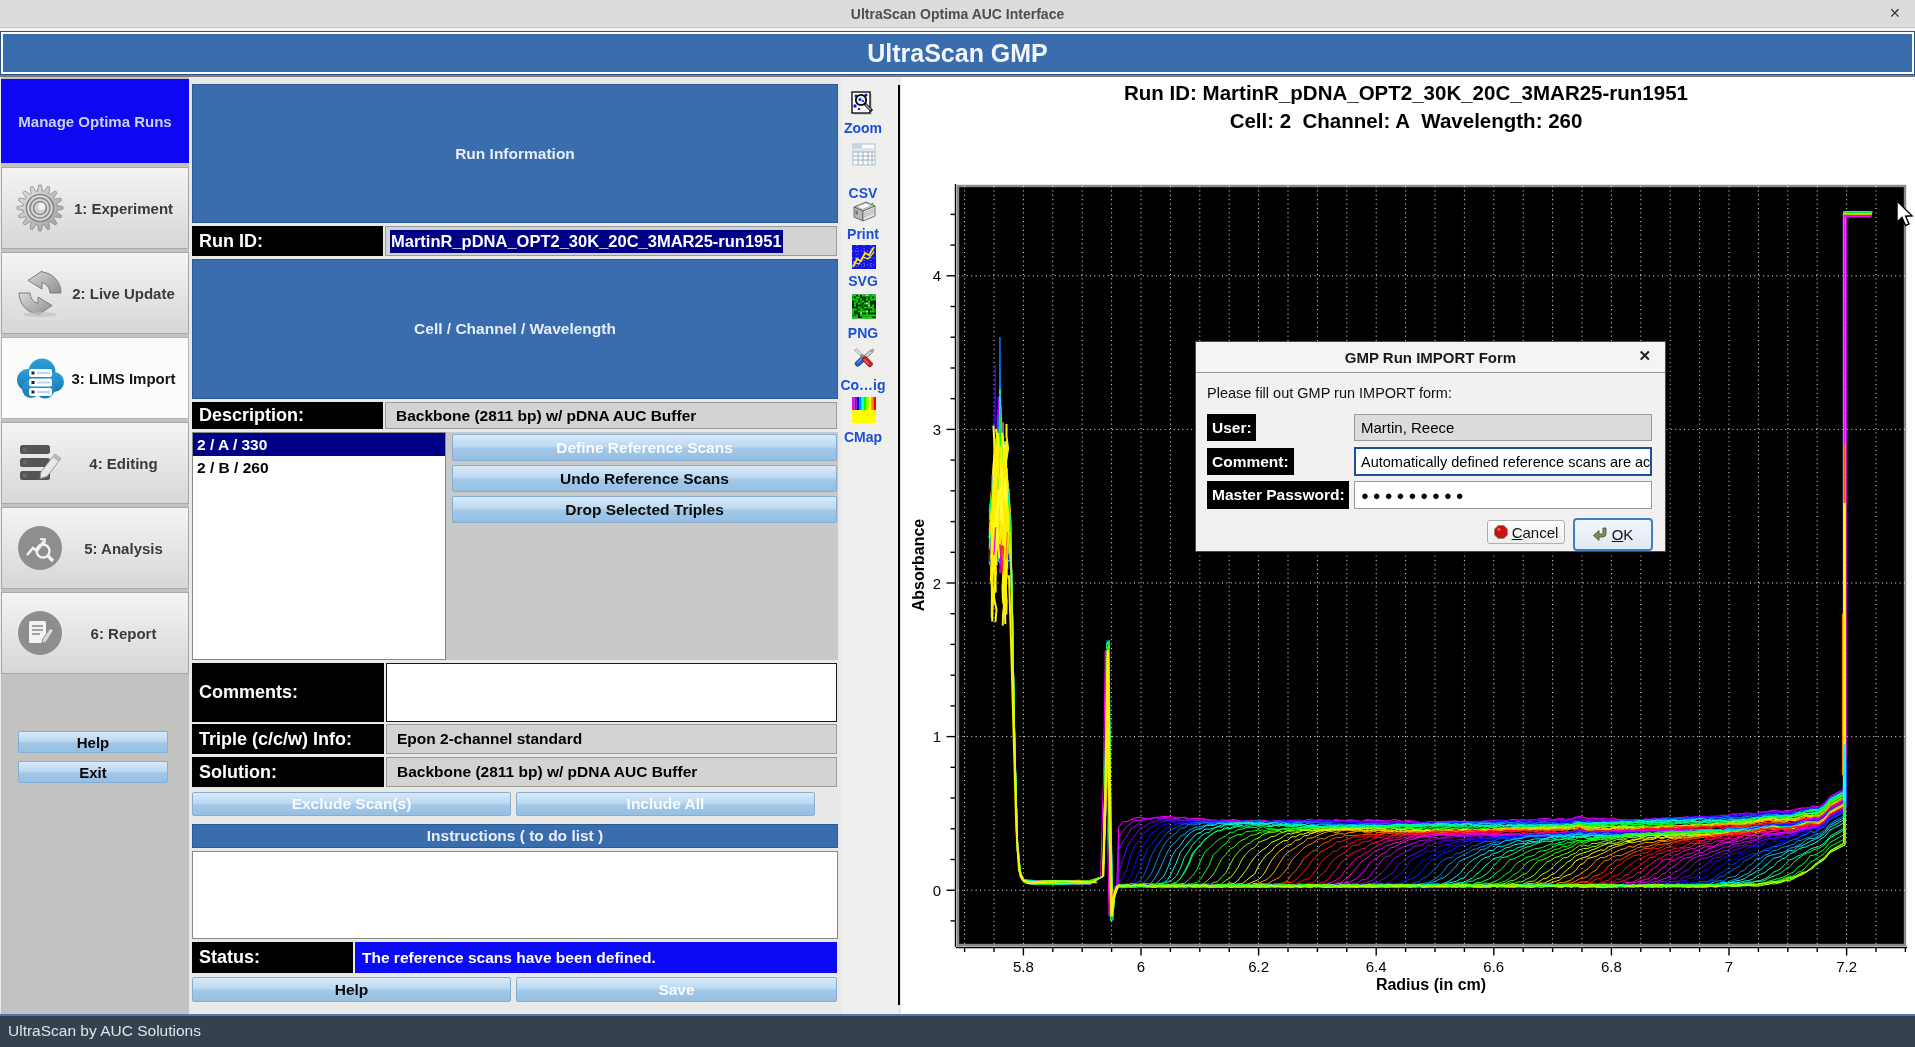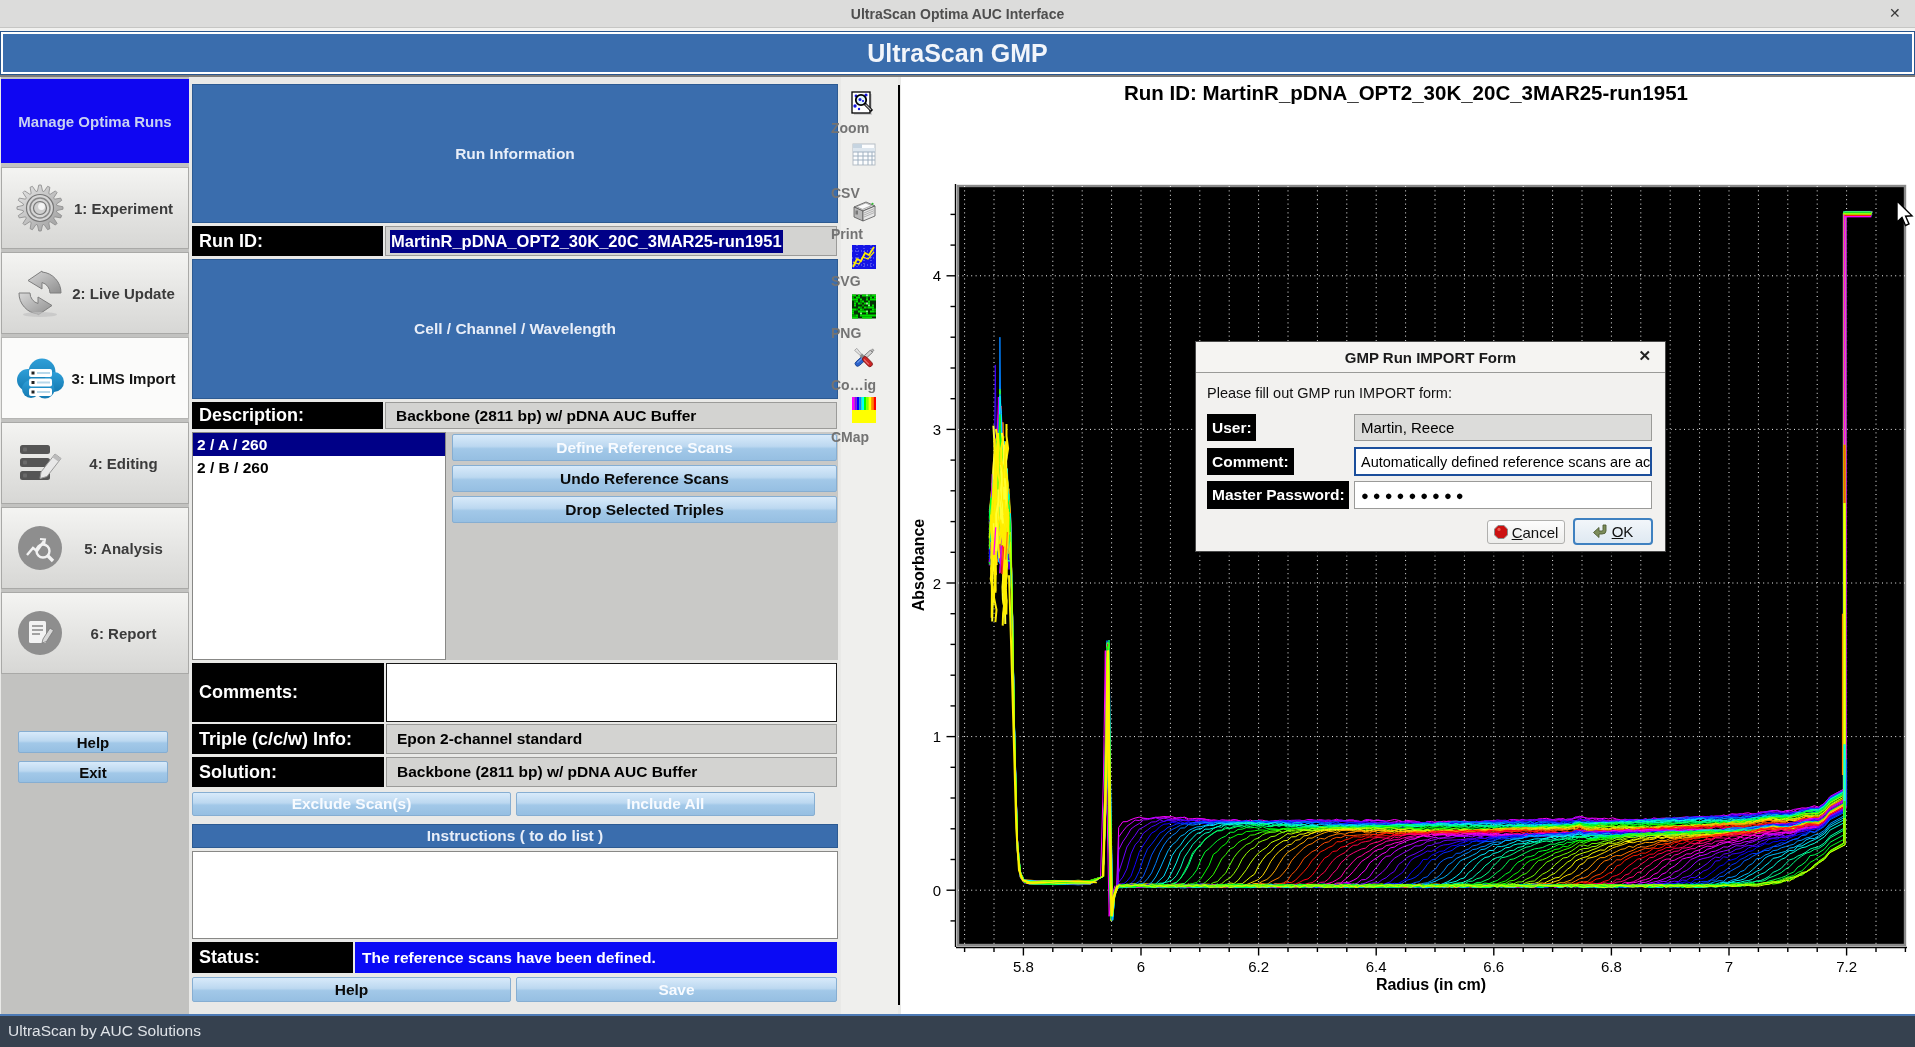--- a/index.html
+++ b/index.html
@@ -6,21 +6,21 @@
   font-family:"Liberation Sans",sans-serif;position:relative}
 .abs{position:absolute}
 .blkrow{background:#000;color:#fff;font-weight:bold;font-size:18px;display:flex;align-items:center;padding-left:7px;white-space:nowrap}
 .gfield{background:#d3d3d1;border:1px solid #9b9b99;color:#000;font-weight:bold;font-size:15.5px;display:flex;align-items:center;padding-left:10px;white-space:nowrap;overflow:hidden}
 .bluepanel{background:#3a6dad;border:1px solid #2c5a92;color:#e8eef8;font-weight:bold;font-size:15.5px;display:flex;align-items:center;justify-content:center}
 .btn{background:linear-gradient(#d8eafa 0%,#bcd8f0 45%,#a2c8e8 55%,#96bfe2 100%);border:1px solid #86aed2;border-radius:2px;font-weight:bold;font-size:15.5px;display:flex;align-items:center;justify-content:center}
 .btn.dis{color:#f8fbff}
 .btn.en{color:#0a0a0a}
 .sideitem{background:linear-gradient(#f4f4f2,#e2e2e0 60%,#d7d7d5);border:1px solid #a9a9a7;display:flex;align-items:center}
 .sidetext{font-weight:bold;font-size:15px;color:#3b3b3b;white-space:nowrap}
-.toolbl{position:absolute;width:64px;font-weight:bold;font-size:14px;color:#737373;left:831px}
+.toolbl{position:absolute;width:64px;text-align:center;font-weight:bold;font-size:14px;color:#1d4ed8;left:831px}
 </style></head>
 <body>
 <div class="abs" style="left:0;top:0;width:1915px;height:28px;background:#dcdcdb;border-bottom:1px solid #c6c6c4"></div>
 <div class="abs" style="left:0;top:0;width:1915px;height:28px;display:flex;align-items:center;justify-content:center;font-size:14px;color:#4e4e4e;font-weight:bold">UltraScan Optima AUC Interface</div>
 <div class="abs" style="left:1889px;top:5px;font-size:14px;color:#3a3a3a">✕</div>
 <div class="abs" style="left:0;top:28px;width:1915px;height:3px;background:#f2f2f0"></div>
 <div class="abs" style="left:0;top:31px;width:1915px;height:44px;background:#3a6dad;border:1px solid #29568e;box-shadow:inset 0 0 0 2px #fff"></div>
 <div class="abs" style="left:0;top:31px;width:1915px;height:44px;display:flex;align-items:center;justify-content:center;font-size:25px;font-weight:bold;color:#f2f5fa">UltraScan GMP</div>
 <div class="abs" style="left:0;top:75px;width:1915px;height:2px;background:#7c7c7a"></div>
 <div class="abs" style="left:0;top:1014px;width:1915px;height:33px;background:#36414f;border-top:2px solid #4d7ab5"></div>
@@ -140,21 +140,21 @@
 <div class="abs bluepanel" style="left:192px;top:84px;width:646px;height:139px">Run Information</div>
 <div class="abs blkrow" style="left:192px;top:226px;width:191px;height:30px">Run ID:</div>
 <div class="abs gfield" style="left:385px;top:226px;width:452px;height:30px;padding-left:4px;font-size:16.5px">
     <span style="background:#000087;color:#fff;padding:2px 1px">MartinR_pDNA_OPT2_30K_20C_3MAR25-run1951</span>
   </div>
 <div class="abs bluepanel" style="left:192px;top:259px;width:646px;height:140px">Cell / Channel / Wavelength</div>
 <div class="abs blkrow" style="left:192px;top:402px;width:191px;height:27px">Description:</div>
 <div class="abs gfield" style="left:385px;top:402px;width:452px;height:27px">Backbone (2811 bp) w/ pDNA AUC Buffer</div>
 <div class="abs" style="left:446px;top:432px;width:392px;height:228px;background:#c9c9c7"></div>
 <div class="abs" style="left:192px;top:432px;width:254px;height:228px;background:#fff;border:1px solid #888886">
-    <div style="background:#000087;color:#fff;font-weight:bold;font-size:15.5px;height:23px;display:flex;align-items:center;padding-left:4px">2 / A / 260</div>
+    <div style="background:#000087;color:#fff;font-weight:bold;font-size:15.5px;height:23px;display:flex;align-items:center;padding-left:4px">2 / A / 330</div>
     <div style="color:#000;font-weight:bold;font-size:15.5px;height:23px;display:flex;align-items:center;padding-left:4px">2 / B / 260</div>
   </div>
 <div class="abs btn dis" style="left:452px;top:434px;width:385px;height:27px">Define Reference Scans</div>
 <div class="abs btn en" style="left:452px;top:465px;width:385px;height:27px">Undo Reference Scans</div>
 <div class="abs btn en" style="left:452px;top:496px;width:385px;height:27px">Drop Selected Triples</div>
 <div class="abs blkrow" style="left:192px;top:663px;width:192px;height:59px">Comments:</div>
 <div class="abs" style="left:386px;top:663px;width:451px;height:59px;background:#fff;border:1px solid #1a1a1a"></div>
 <div class="abs blkrow" style="left:192px;top:724px;width:192px;height:30px">Triple (c/c/w) Info:</div>
 <div class="abs gfield" style="left:386px;top:724px;width:451px;height:30px">Epon 2-channel standard</div>
 <div class="abs blkrow" style="left:192px;top:757px;width:192px;height:30px">Solution:</div>
@@ -340,20 +340,21 @@
 <div class="toolbl" style="top:120px">Zoom</div>
 <div class="toolbl" style="top:185px">CSV</div>
 <div class="toolbl" style="top:226px">Print</div>
 <div class="toolbl" style="top:273px">SVG</div>
 <div class="toolbl" style="top:325px">PNG</div>
 <div class="toolbl" style="top:377px">Co…ig</div>
 <div class="toolbl" style="top:429px">CMap</div>
 <div class="abs" style="left:901px;top:77px;width:1014px;height:937px;background:#fff"></div>
 <div class="abs" style="left:901px;top:79px;width:1010px;text-align:center;font-weight:bold;font-size:20.5px;color:#000">
     <div style="line-height:28px">Run ID: MartinR_pDNA_OPT2_30K_20C_3MAR25-run1951</div>
+    <div style="line-height:28px">Cell: 2&nbsp; Channel: A&nbsp; Wavelength: 260</div>
   </div>
 <svg width="1915" height="1047" style="position:absolute;left:0;top:0">
 <rect x="958.0" y="186.0" width="947.0" height="759.0" fill="#000" stroke="#8a8a8a" stroke-width="2.4"></rect>
 <g stroke="#fff" stroke-width="1" stroke-dasharray="1 3.4" opacity="0.95">
       <line x1="964.6" y1="186.0" x2="964.6" y2="945.0"></line>
       <line x1="994.0" y1="186.0" x2="994.0" y2="945.0"></line>
       <line x1="1023.4" y1="186.0" x2="1023.4" y2="945.0"></line>
       <line x1="1052.8" y1="186.0" x2="1052.8" y2="945.0"></line>
       <line x1="1082.2" y1="186.0" x2="1082.2" y2="945.0"></line>
       <line x1="1111.6" y1="186.0" x2="1111.6" y2="945.0"></line>
@@ -635,21 +636,21 @@
 <div style="position:absolute;left:158px;top:105px;width:298px;height:29px;background:#fff;border:2px solid #1c4f9c;font-size:14.5px;display:flex;align-items:center;padding-left:5px;white-space:nowrap;overflow:hidden">Automatically defined reference scans are acce</div>
 <div style="position:absolute;left:11px;top:139px;width:142px;height:28px;background:#000;color:#fff;font-weight:bold;font-size:15.5px;display:flex;align-items:center;padding-left:5px">Master Password:</div>
 <div style="position:absolute;left:158px;top:139px;width:298px;height:28px;background:#fff;border:1px solid #9a9a98;font-size:13px;letter-spacing:4px;display:flex;align-items:center;padding-left:6px">●●●●●●●●●</div>
 <div style="position:absolute;left:291px;top:178px;width:78px;height:24px;background:linear-gradient(#fdfdfd,#ededeb);border:1px solid #b0b0ae;border-radius:3px;display:flex;align-items:center;justify-content:center;font-size:15px;color:#111">
 <svg width="14" height="14" viewBox="0 0 14 14" style="margin-right:4px">
         <polygon points="4.1,0.5 9.9,0.5 13.5,4.1 13.5,9.9 9.9,13.5 4.1,13.5 0.5,9.9 0.5,4.1" fill="#cc1111" stroke="#8a8a8a" stroke-width="1"></polygon>
         <circle cx="5" cy="4.4" r="1.6" fill="#ff7766" opacity="0.7"></circle>
       </svg>
 <span><u>C</u>ancel</span>
     </div>
-<div style="position:absolute;left:377px;top:176px;width:80px;height:27px;background:linear-gradient(#f2f6fa,#dfe9f2);border:2px solid #3f81c0;border-radius:4px;display:flex;align-items:center;justify-content:center;font-size:15px;color:#111">
+<div style="position:absolute;left:377px;top:176px;width:80px;height:33px;background:linear-gradient(#f2f6fa,#dfe9f2);border:2px solid #3f81c0;border-radius:4px;display:flex;align-items:center;justify-content:center;font-size:15px;color:#111">
 <svg width="16" height="15" viewBox="0 0 16 15" style="margin-right:3px">
         <path d="M13 1 L13 7 Q13 10 9 10 L6 10 L6 13.5 L0.5 8.5 L6 3.5 L6 7 L9 7 Q10 7 10 5.5 L10 1 Z" fill="#7c8c5a" stroke="#4e5c34" stroke-width="0.9"></path>
       </svg>
 <span><u>O</u>K</span>
     </div>
 </div>
 <svg class="abs" style="left:1896px;top:200px" width="19" height="29" viewBox="0 0 19 29">
 <polygon points="1,1 1,22 6,17.5 9.5,25.5 13,24 9.6,16.2 16,15.8" fill="#fff" stroke="#000" stroke-width="1.4"></polygon>
   </svg>
 </body></html>

